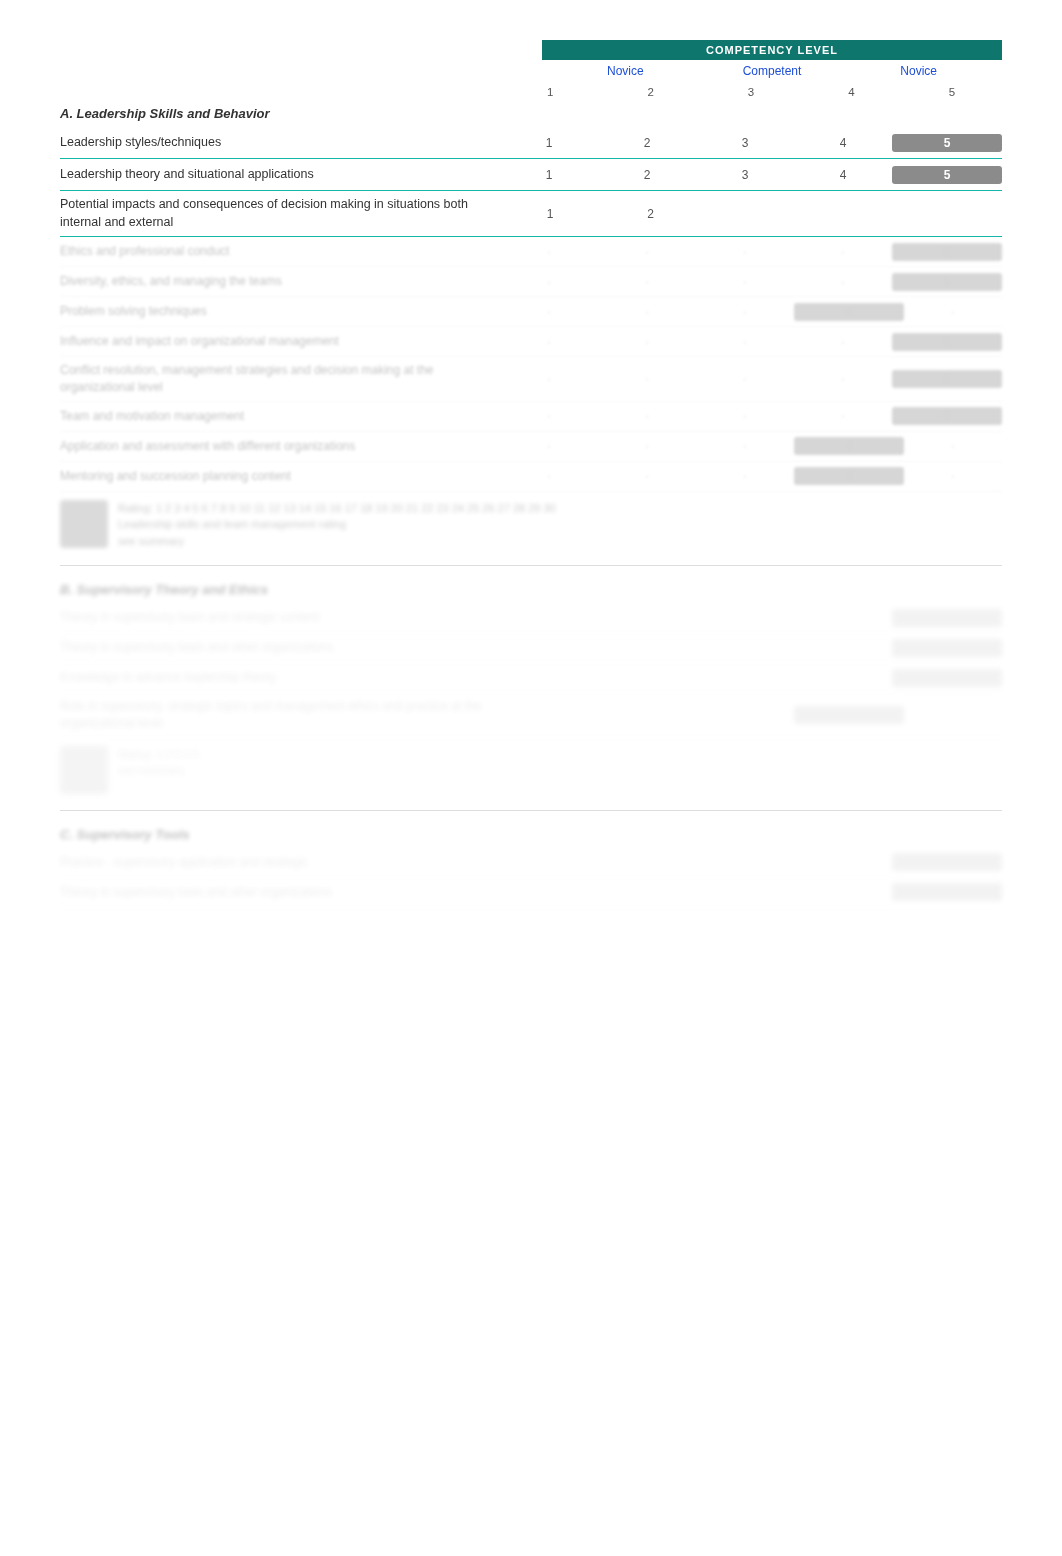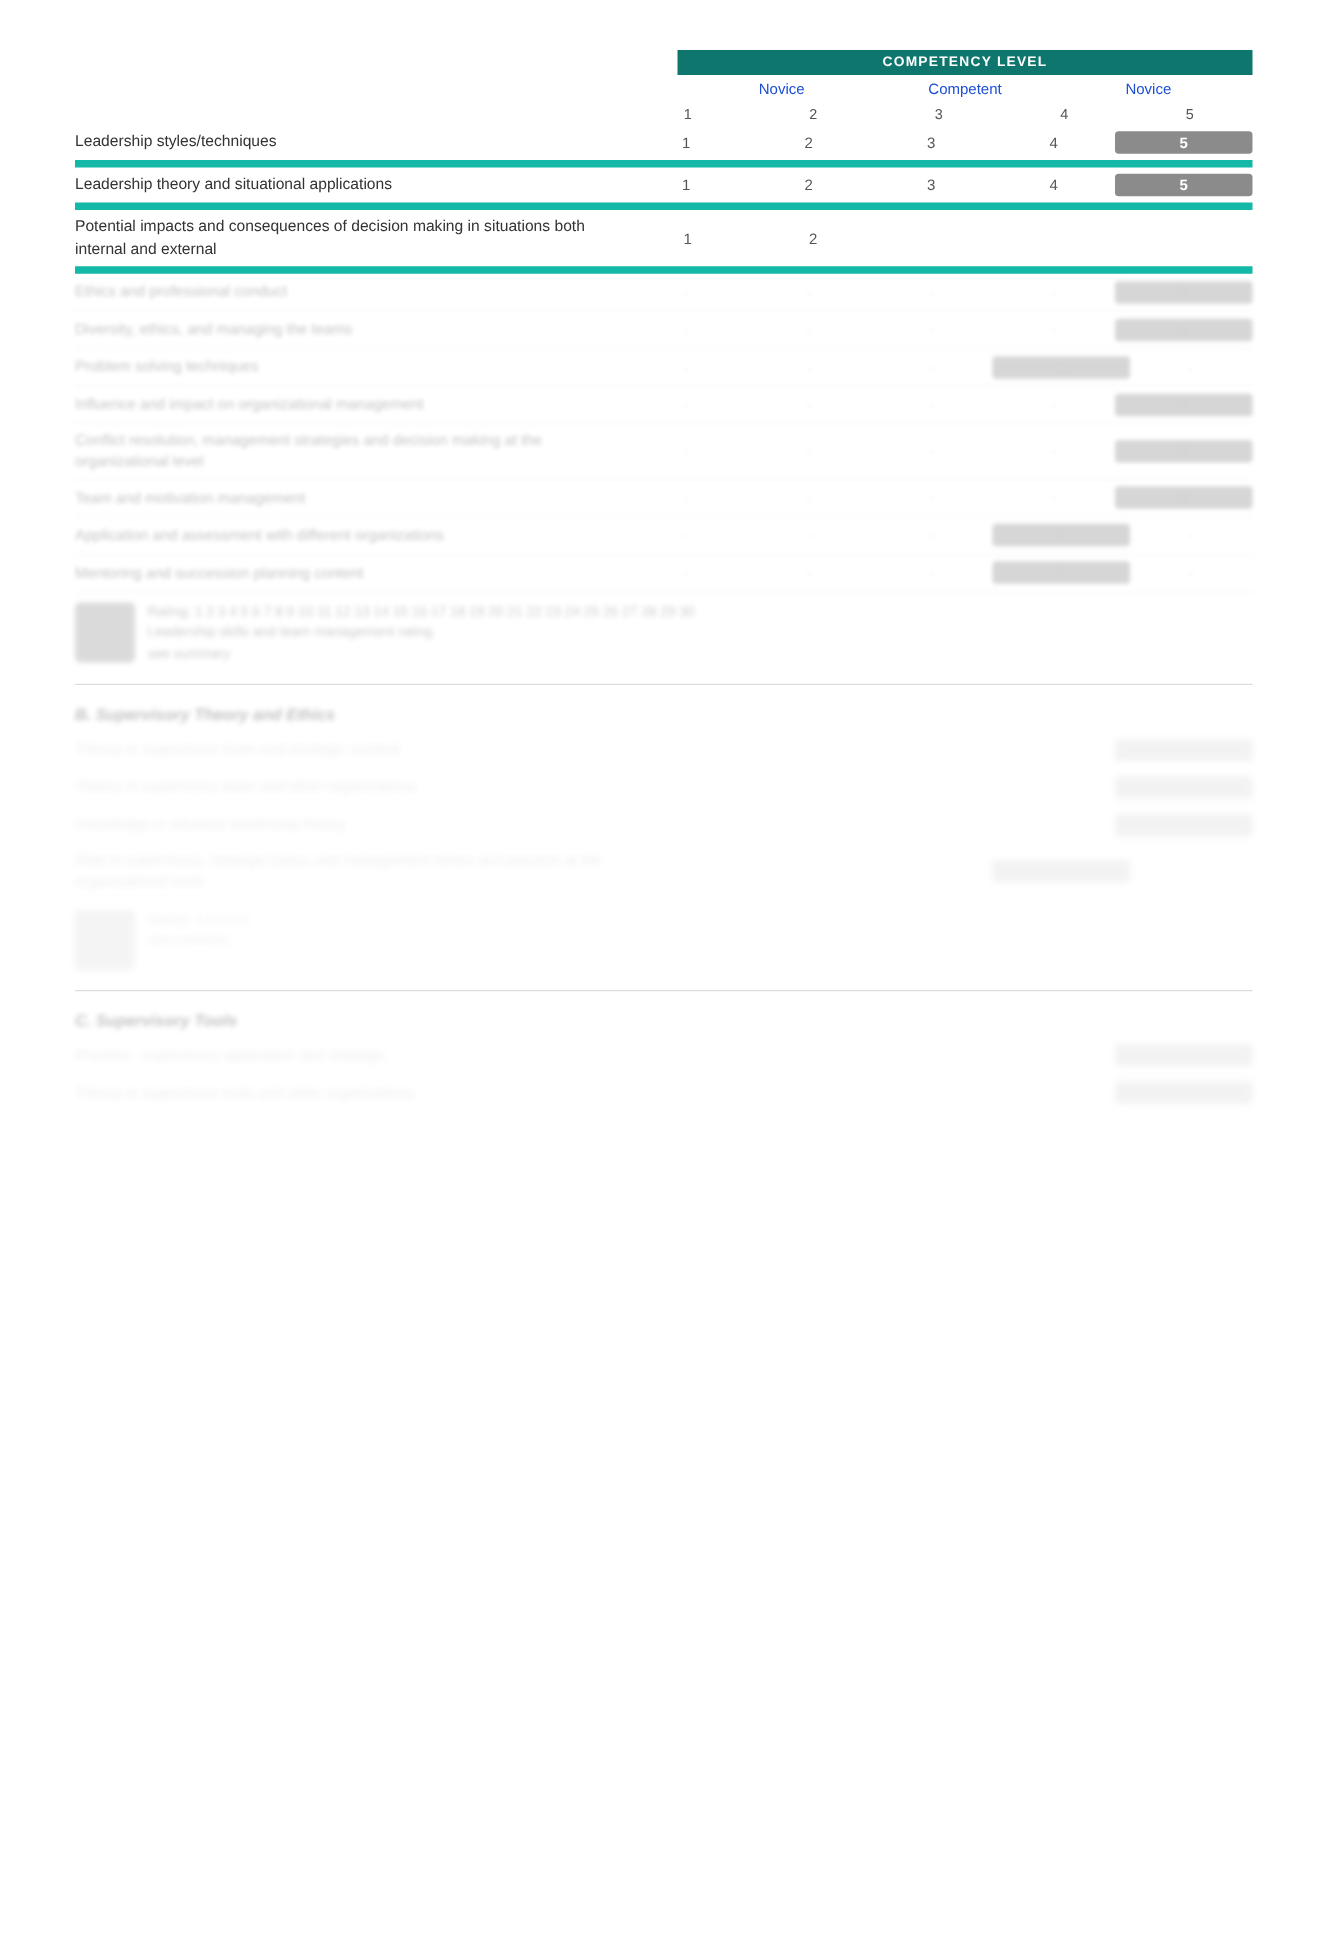--- a/index.html
+++ b/index.html
@@ -63,21 +63,21 @@
       margin: 8px 0 6px 0;
     }
 
     .table-area {
       width: 100%;
     }
 
     .row {
       display: flex;
       align-items: center;
-      border-bottom: 6px solid #14b8a6;
+      border-bottom: 1px solid #14b8a6;
       padding: 5px 0;
       min-height: 32px;
     }
 
     .row-label {
       flex: 0 0 440px;
       font-size: 12.5px;
       color: #333;
       padding-right: 16px;
       line-height: 1.4;
@@ -224,20 +224,21 @@
     <div class="col-headers">
       <div class="col-header">1</div>
       <div class="col-header">2</div>
       <div class="col-header">3</div>
       <div class="col-header">4</div>
       <div class="col-header">5</div>
     </div>
   </div>
 
 
+  <div class="subsection-title">A.  Leadership Skills and Behavior</div>
 
   <div class="row">
     <div class="row-label">Leadership styles/techniques</div>
     <div class="cells">
       <div class="cell">1</div>
       <div class="cell">2</div>
       <div class="cell">3</div>
       <div class="cell">4</div>
       <div class="cell highlighted">5</div>
     </div>

